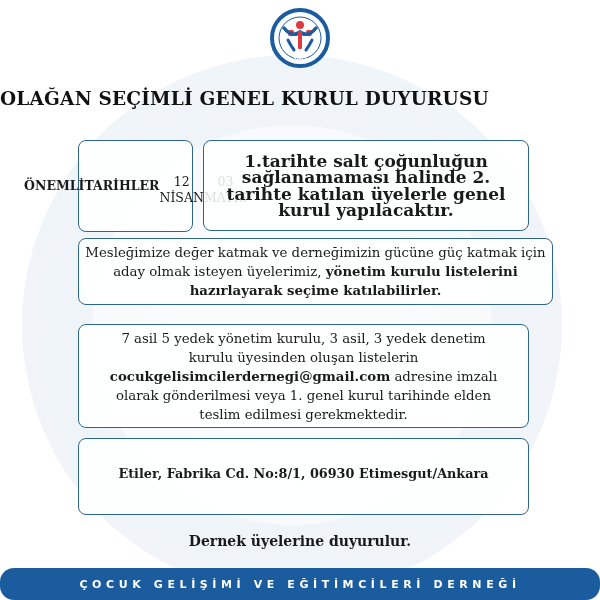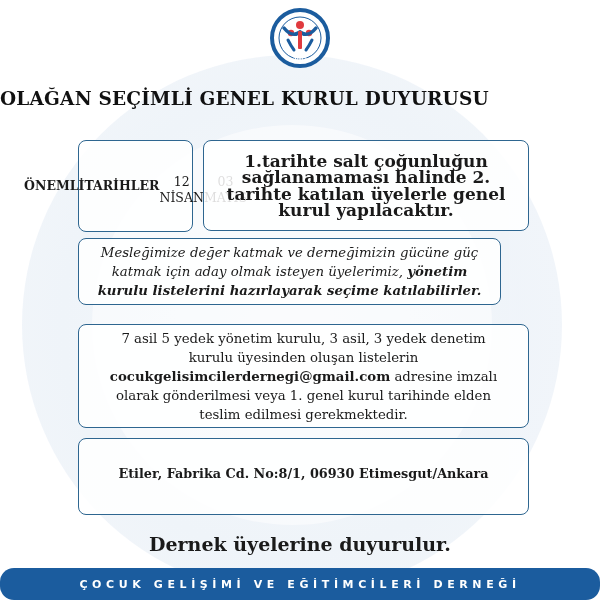--- a/index.html
+++ b/index.html
@@ -31,31 +31,31 @@
     position:absolute; border:1.5px solid #2e6690; border-radius:8px;
     background:rgba(255,255,255,0.85);
     box-sizing:border-box; text-align:center;
     display:flex; flex-direction:row; justify-content:center; align-items:center;
   }
   .dates-box { left:78px; top:140px; width:115px; height:92px; }
   .dates-box .hdr { font-weight:bold; font-size:12.5px; line-height:16px; }
   .dates-box .dt { font-size:12.5px; line-height:16px; margin-top:7px; }
   .info-box { left:203px; top:140px; width:326px; height:91px; }
   .info-box p { margin:0; font-weight:bold; font-size:17px; line-height:16.5px; padding:0 18px; }
-  .box2 { left:78px; top:238px; width:423px; height:67px;font-style:italic; }
+  .box2 { left:78px; top:238px; width:475px; height:67px; }
   .box2 p { margin:0; font-size:13.3px; line-height:19px; padding:0 6px; }
   .box3 { left:78px; top:324px; width:451px; height:104px; }
   .box3 p { margin:16px; font-size:13.3px; line-height:19px; padding:0 8px; }
   .box4 { left:78px; top:438px; width:451px; height:77px; }
   .box4 .addr { font-weight:bold; font-size:12.8px; line-height:16px; margin-bottom:6px; }
   .box4 p { margin:0; font-size:12.4px; line-height:16px; padding:0 10px; }
   b { font-weight:bold; }
   .closing {
     position:absolute; left:0; top:533px; width:600px; text-align:center;
-    font-weight:bold; font-size:19px;
+    font-weight:bold; font-size:14px;
   }
   .footer-bar {
     position:absolute; left:0; top:568px; width:600px; height:32px;
     background:#1b5c9e; color:#ffffff;
     display:flex; align-items:center; justify-content:center;
     font-family:"DejaVu Sans", sans-serif; font-weight:bold; font-size:11px;
     letter-spacing:4.6px;
     border-radius:14px;
   }
 </style>

